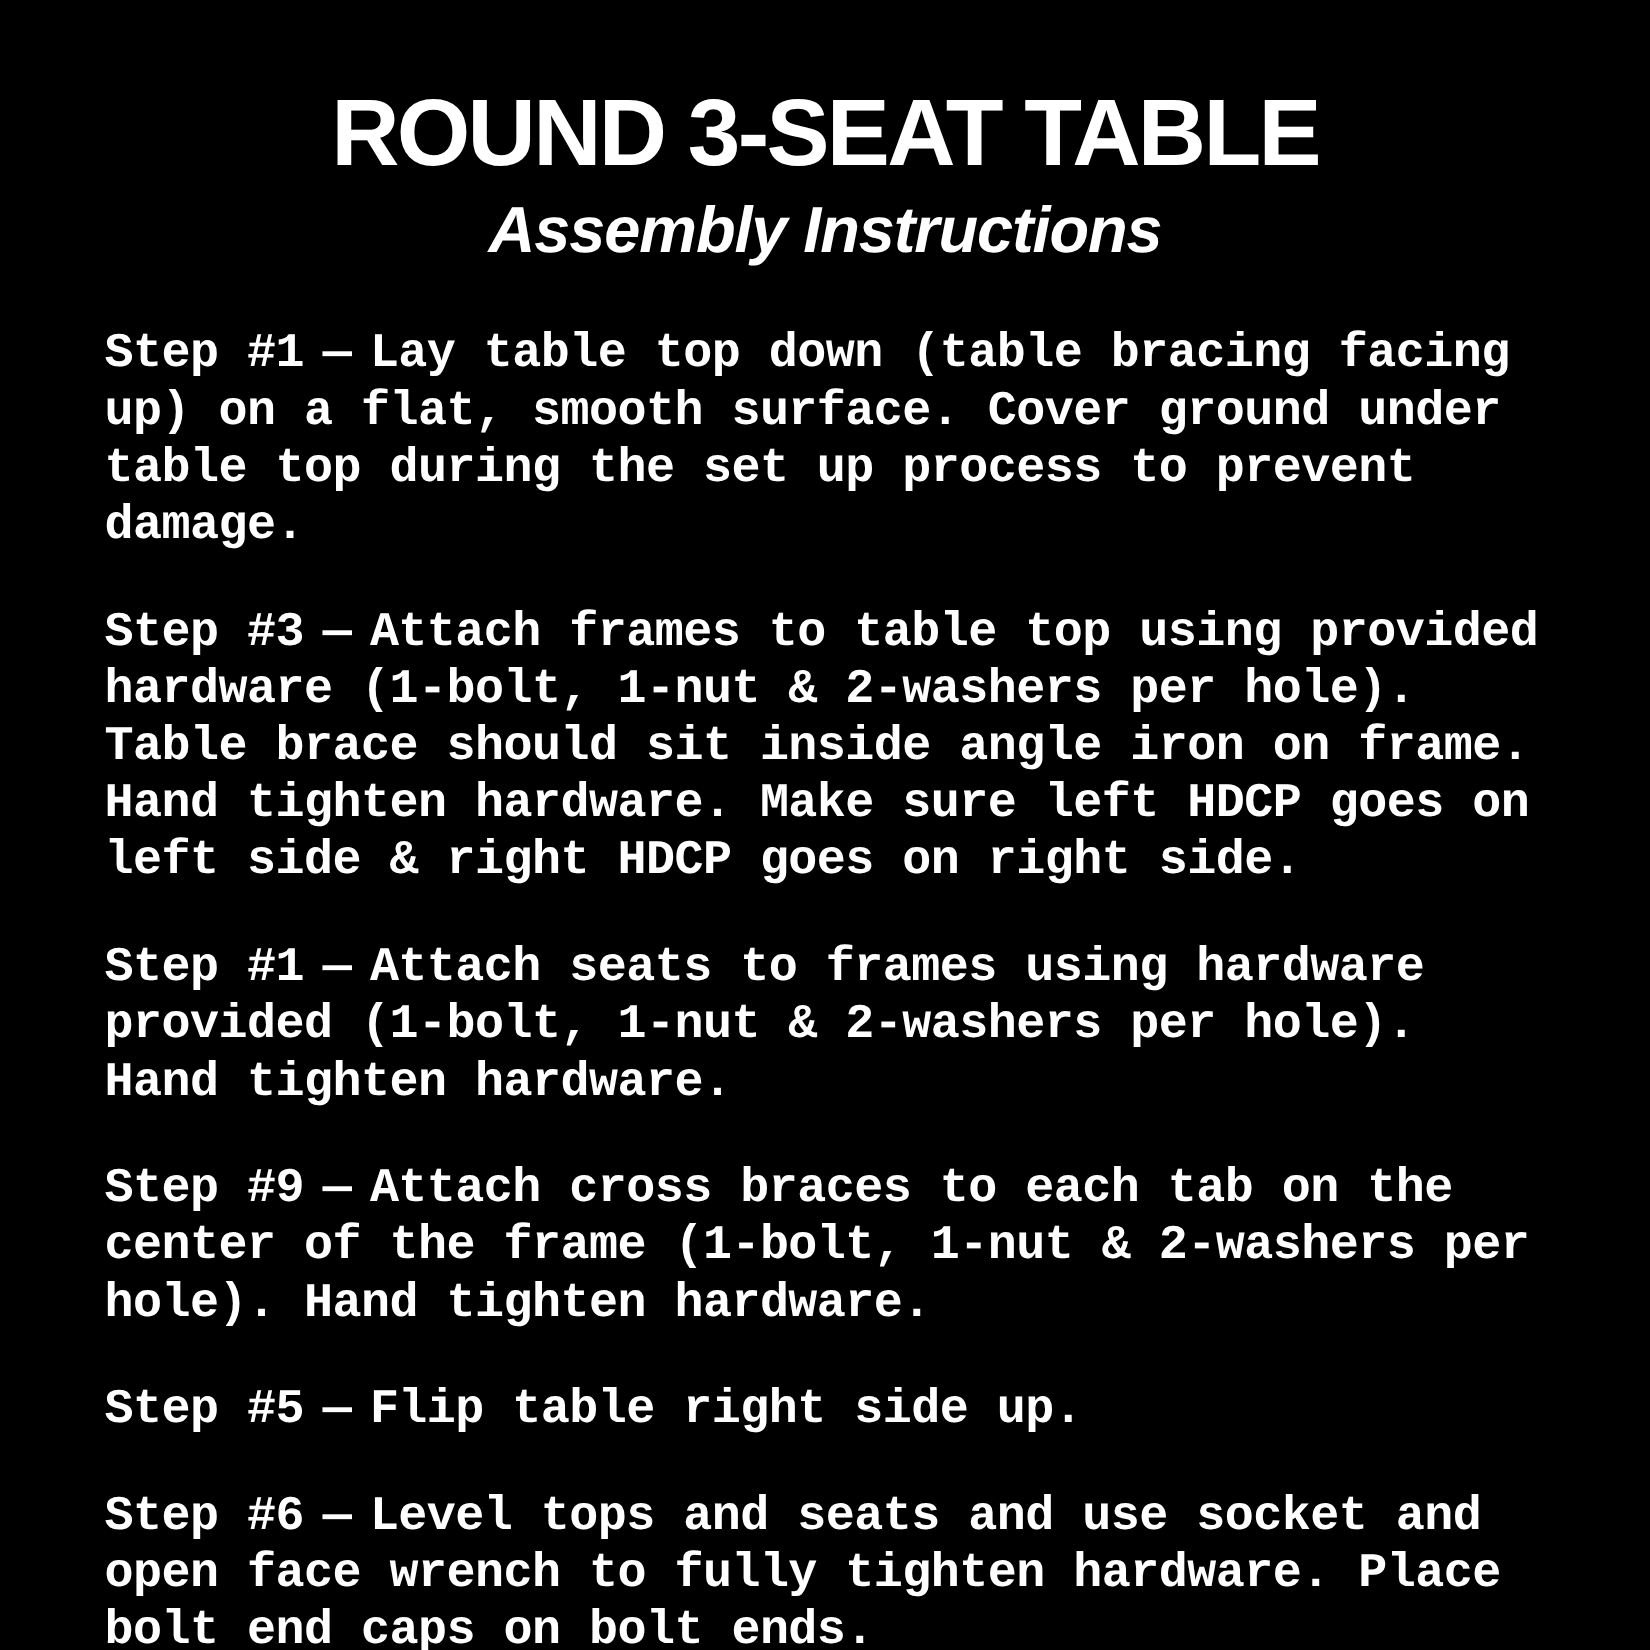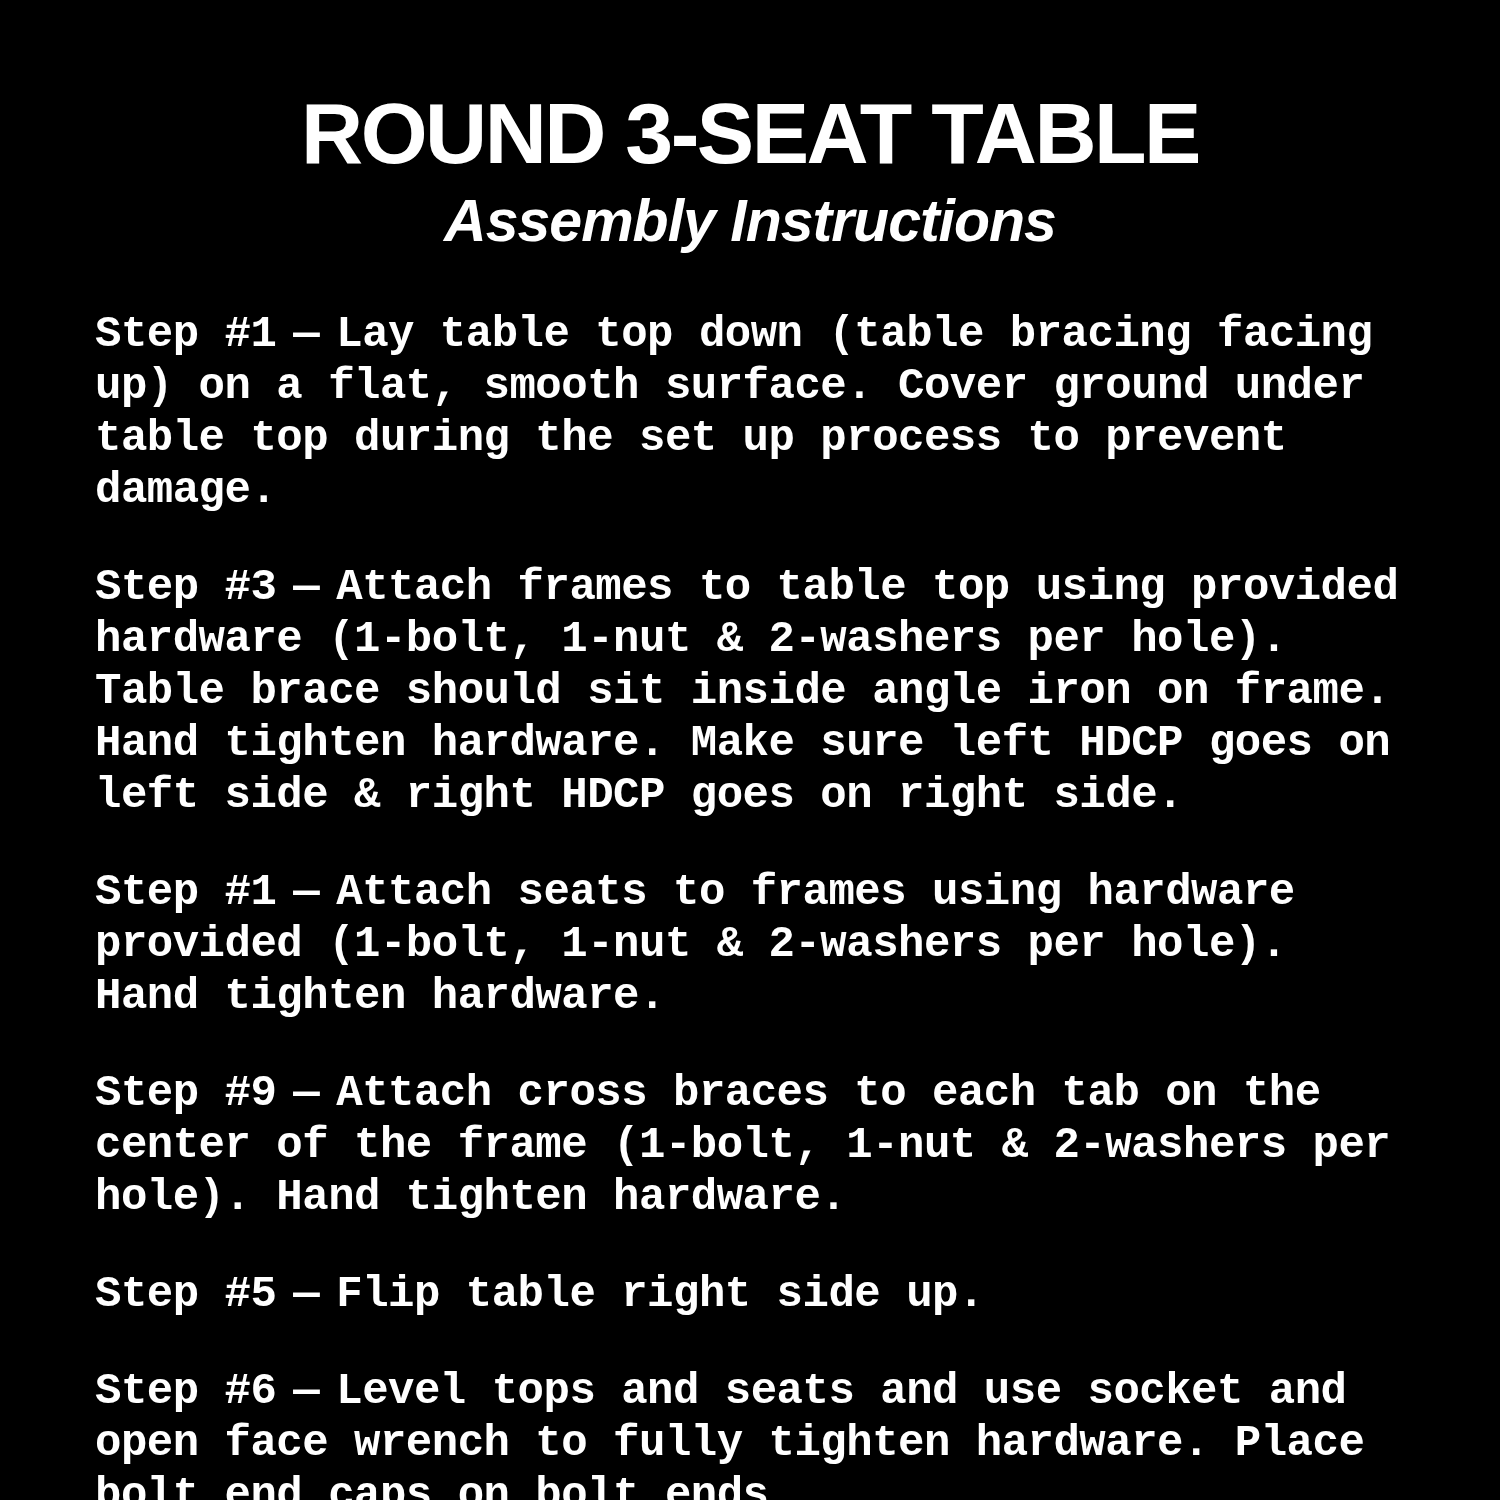--- a/index.html
+++ b/index.html
@@ -22,21 +22,21 @@
     box-sizing: border-box;
     padding: 78px 95px 40px 95px;
   }
   .header {
     text-align: center;
   }
   .title {
     font-size: 86px;
     line-height: 1.0;
     letter-spacing: -2.5px;
-    margin: 12px;
+    margin: 0;
     font-weight: 700;
   }
   .subtitle {
     font-size: 59px;
     line-height: 1.0;
     letter-spacing: -1px;
     margin: 16px 0 0 0;
     font-weight: 700;
     font-style: italic;
   }

